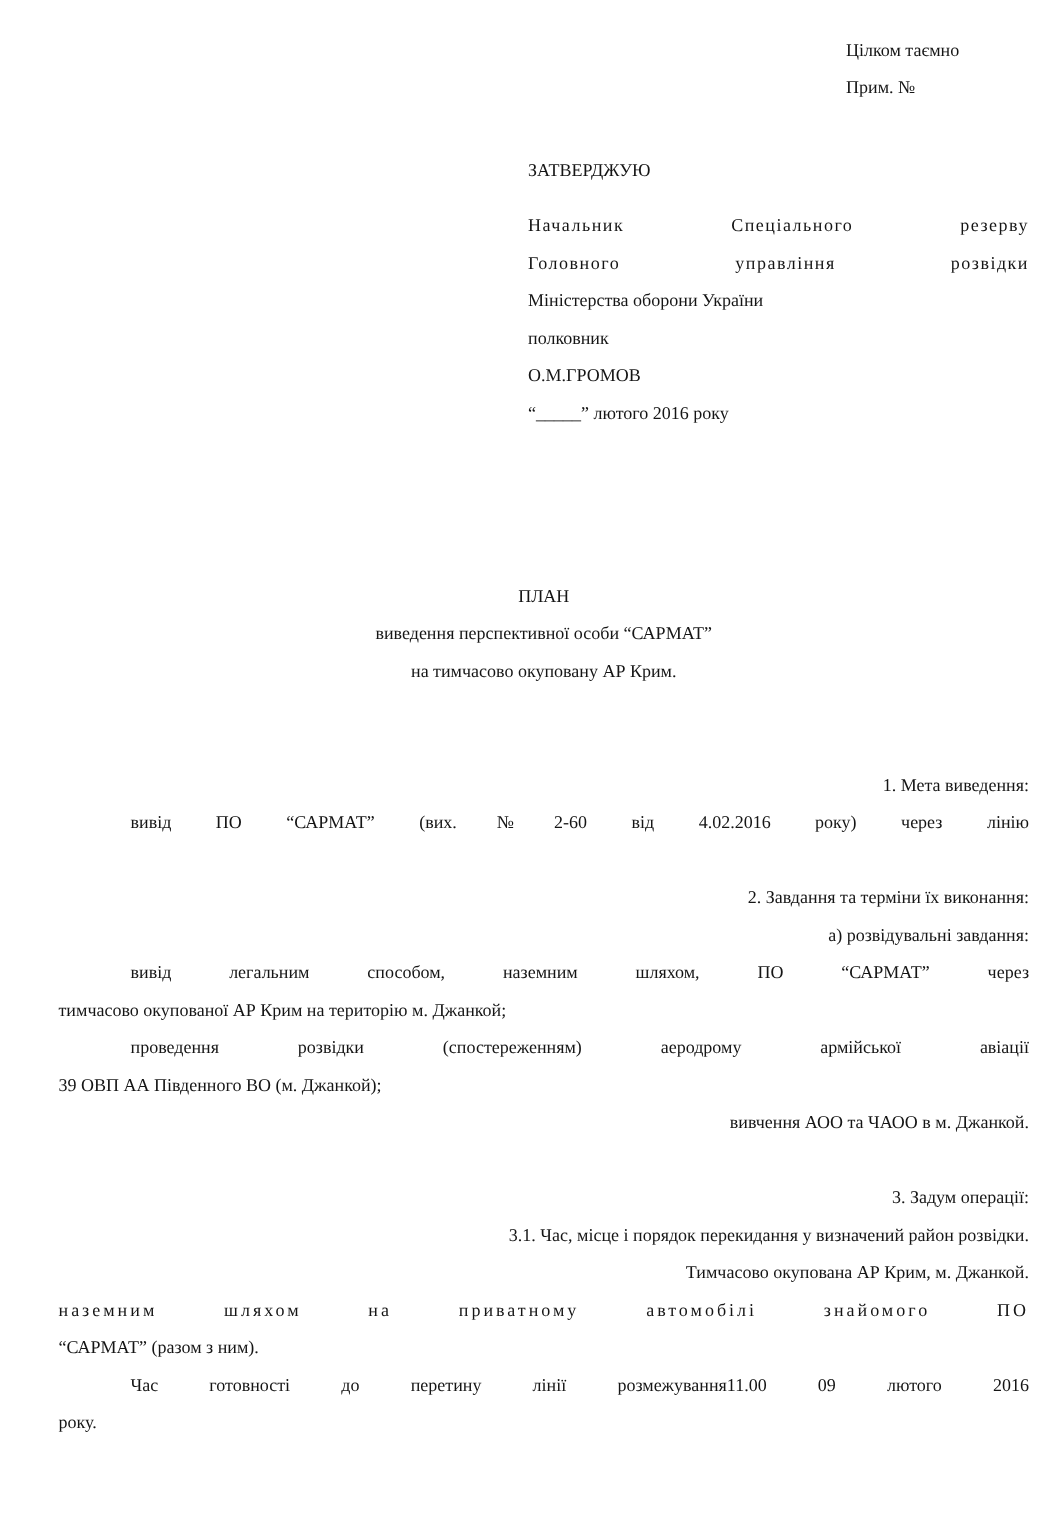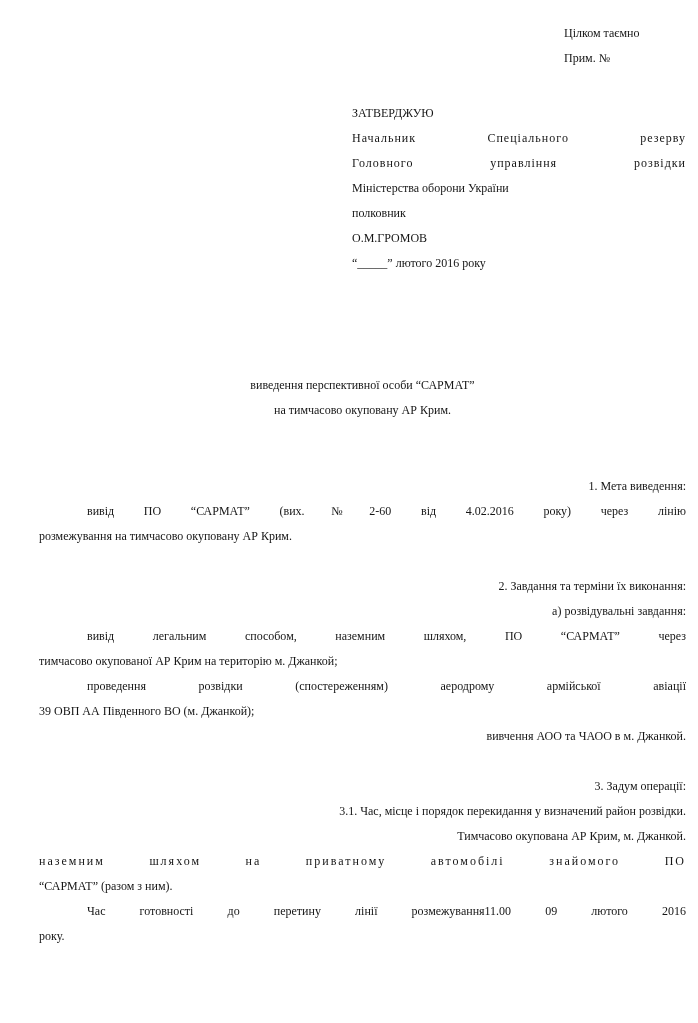--- a/index.html
+++ b/index.html
@@ -54,37 +54,37 @@
 
 <div class="page">
 
   <div class="classification">
     <div class="line">Цілком таємно</div>
     <div class="line">Прим. №</div>
   </div>
 
   <div class="approval">
       <div class="line">ЗАТВЕРДЖУЮ</div>
-      <div class="line j" style="letter-spacing: 1px;">Начальник Спеціального резерву</div>
+      <div class="line j" style="letter-spacing: 1px; margin-top: 12px;">Начальник Спеціального резерву</div>
       <div class="line j" style="letter-spacing: 1px;">Головного управління розвідки</div>
       <div class="line">Міністерства оборони України</div>
       <div class="line">полковник</div>
       <div class="line al-right">О.М.ГРОМОВ</div>
       <div class="line">“_____” лютого 2016 року</div>
     </div>
 
   <div class="doc-title">
+      <div class="line">ПЛАН</div>
       <div class="line">виведення перспективної особи “САРМАТ”</div>
       <div class="line">на тимчасово окуповану АР Крим.</div>
     </div>
 
   <div class="doc-body">
       <div class="line indent">1. Мета виведення:</div>
       <div class="line indent j">вивід ПО “САРМАТ” (вих.№2-60 від 4.02.2016 року) через лінію</div>
-      <div class="line">розмежування на тимчасово окуповану АР Крим.</div>
       <div class="line blank"></div>
       <div class="line indent">2. Завдання та терміни їх виконання:</div>
       <div class="line outdent">а) розвідувальні завдання:</div>
       <div class="line indent j">вивід легальним способом, наземним шляхом, ПО “САРМАТ” через</div>
       <div class="line">тимчасово окупованої АР Крим на територію м. Джанкой;</div>
       <div class="line indent j">проведення розвідки (спостереженням) аеродрому армійської авіації</div>
       <div class="line">39 ОВП АА Південного ВО (м. Джанкой);</div>
       <div class="line indent">вивчення АОО та ЧАОО в м. Джанкой.</div>
       <div class="line blank"></div>
       <div class="line indent">3. Задум операції:</div>

